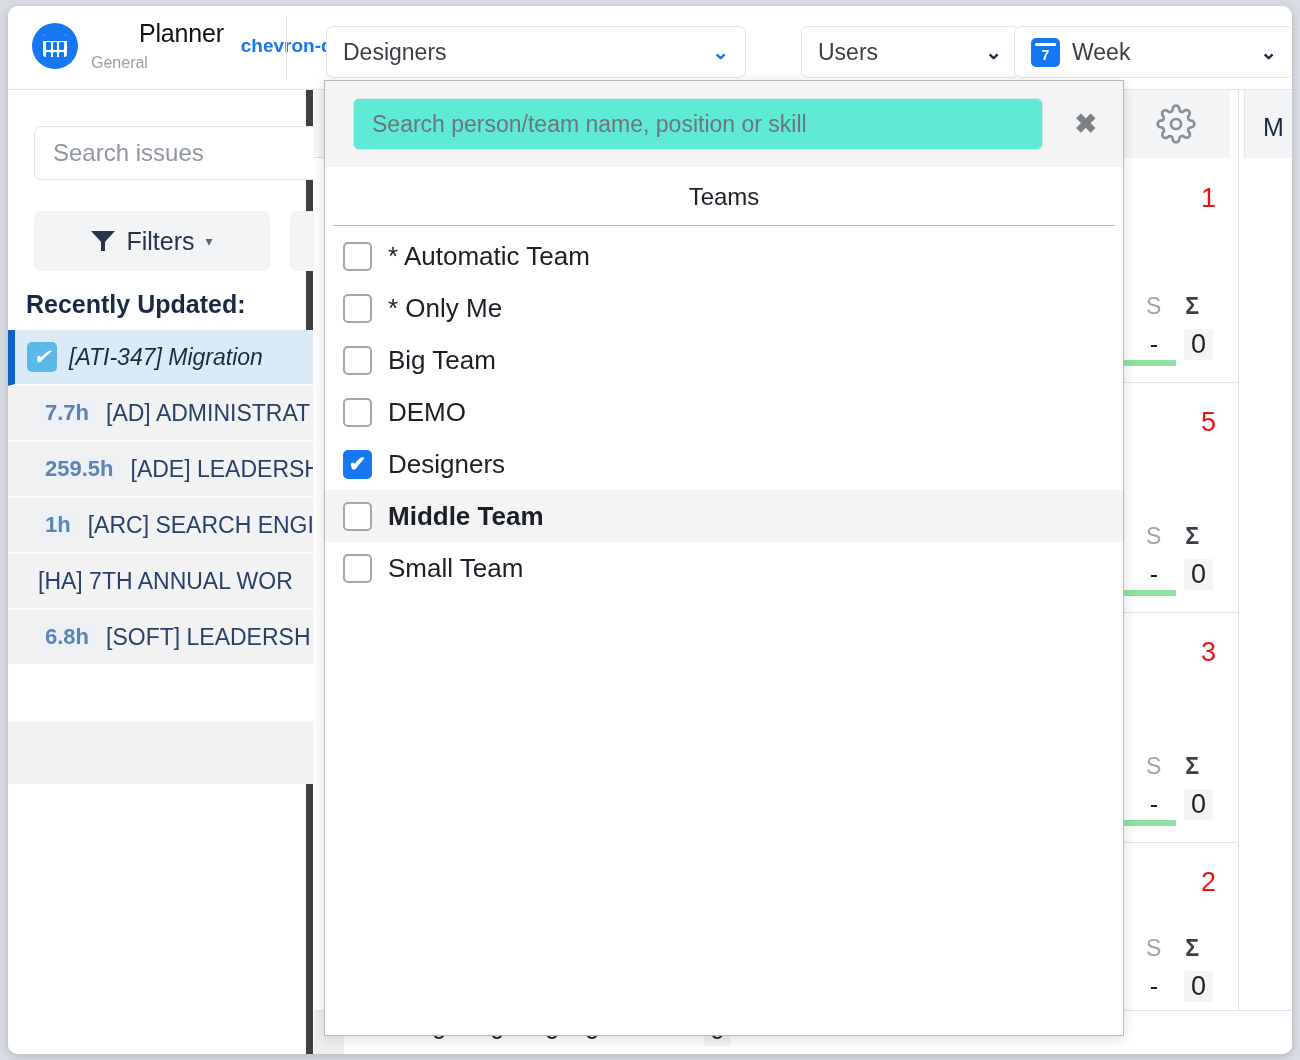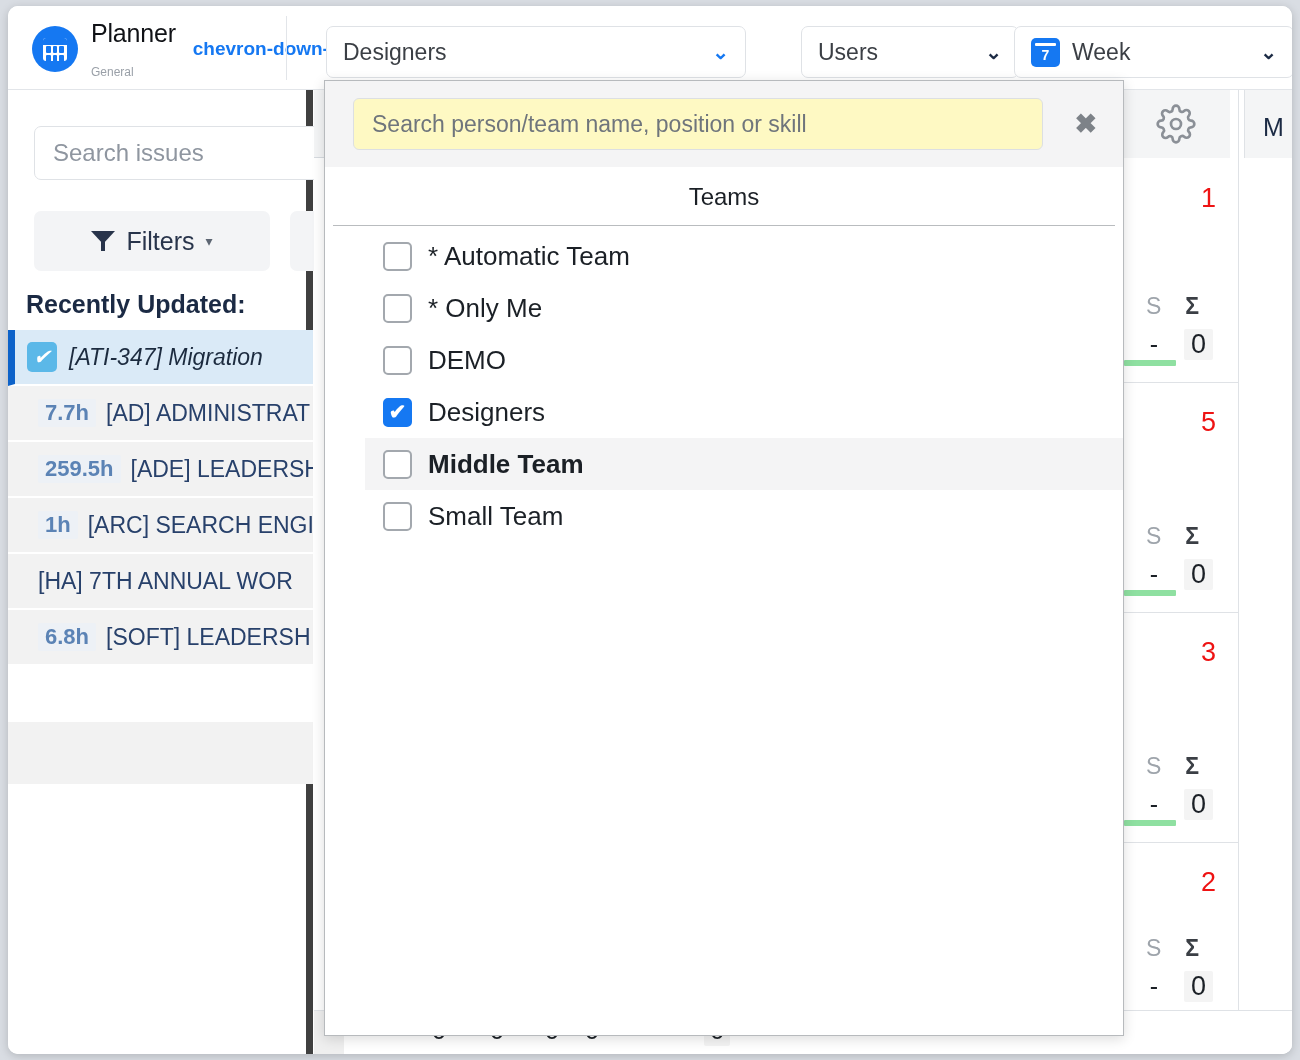--- a/index.html
+++ b/index.html
@@ -42,22 +42,22 @@
     grid-template-rows: repeat(2,1fr);
     gap: 2px; padding: 3px 3px 3px 3px;
     align-content: end;
   }
   .cal-glyph::before {
     content:""; position: absolute; left: 0; right: 0; top: 0;
     height: 7px; background: #1578f2; border-radius: 3px 3px 0 0;
   }
   .cal-glyph i { background: #1578f2; border-radius: 1px; width: 100%; height: 100%; margin-top:5px; }
   .brand-text { line-height: 1.08; }
-  .brand-title { font-size: 25px; color: #101216; font-weight: 400; letter-spacing: -.2px; }
-  .brand-sub { font-size: 12px; color: #9aa0a8; font-weight: 400; margin-top: 19px; }
+  .brand-title { font-size: 25px; color: #101216; font-weight: 400; letter-spacing: -.2px; margin-left: 48px; }
+  .brand-sub { font-size: 16px; color: #9aa0a8; font-weight: 400; margin-top: 7px; }
   .brand-caret { margin-left: 4px; color: #1578f2; font-size: 19px; font-weight: 700; }
   .brand-divider {
     position: absolute; left: 278px; top: 10px; width: 1px; height: 64px;
     background: #e2e5e9;
   }
 
   .ddbtn {
     position: absolute; top: 20px; height: 52px;
     background: #fff; border: 1px solid #dfe2e6;
     border-radius: 7px;
@@ -220,34 +220,34 @@
     border: 1px solid #b7babd;
     box-shadow: 0 3px 12px rgba(0,0,0,.14);
     z-index: 50;
   }
   .dd-search-wrap {
     position: relative; height: 86px; background: #f4f4f5;
     display: flex; align-items: center; padding: 0 0 0 28px;
   }
   .dd-search {
     width: 690px; height: 52px;
-    background: #fef9c3; border: 1px solid #dcdfe2; border-radius: 6px;
+    background: #5eead4; border: 1px solid #dcdfe2; border-radius: 6px;
     display: flex; align-items: center; padding-left: 18px;
     font-size: 23px; color: #6f757c;
   }
   .dd-clear {
     position: absolute; right: 26px; top: 50%; transform: translateY(-50%);
     font-size: 27px; color: #7d8288; font-weight: 700; line-height: 1;
   }
   .dd-section {
     text-align: center; font-size: 24px; color: #1b2026;
     padding: 16px 0 14px; border-bottom: 1px solid #b9bcbf;
     margin: 0 8px;
   }
-  .dd-list { padding-top: 4px; margin-left: 40px; }
+  .dd-list { padding-top: 4px; }
   .dd-item {
     display: flex; align-items: center; gap: 16px;
     height: 52px; padding-left: 18px;
     font-size: 26px; color: #1b2026;
   }
   .dd-item.hl { background: #f4f4f5; font-weight: bold; }
   .cbox {
     width: 29px; height: 29px; border: 2px solid #a3a8ae;
     border-radius: 5px; background: #fff; flex: 0 0 auto;
   }
@@ -443,20 +443,24 @@
       <div class="dd-item">
         <span class="cbox"></span>
         <span>* Automatic Team</span>
       </div>
       <div class="dd-item">
         <span class="cbox"></span>
         <span>* Only Me</span>
       </div>
       <div class="dd-item">
         <span class="cbox"></span>
+        <span>Big Team</span>
+      </div>
+      <div class="dd-item">
+        <span class="cbox"></span>
         <span>DEMO</span>
       </div>
       <div class="dd-item">
         <span class="cbox on">✔</span>
         <span>Designers</span>
       </div>
       <div class="dd-item hl">
         <span class="cbox"></span>
         <span>Middle Team</span>
       </div>

